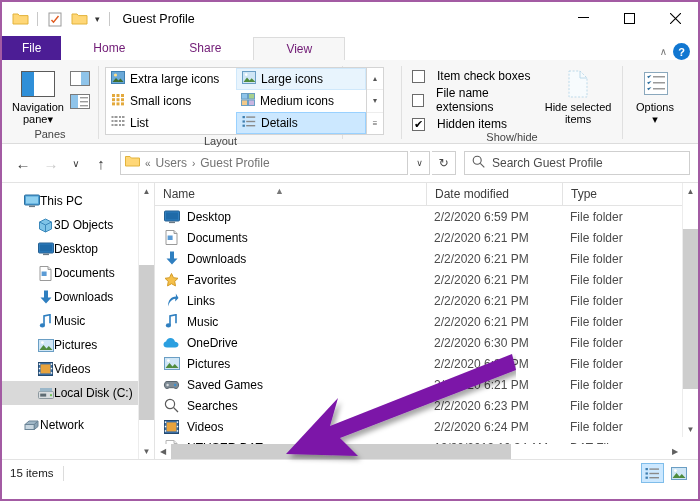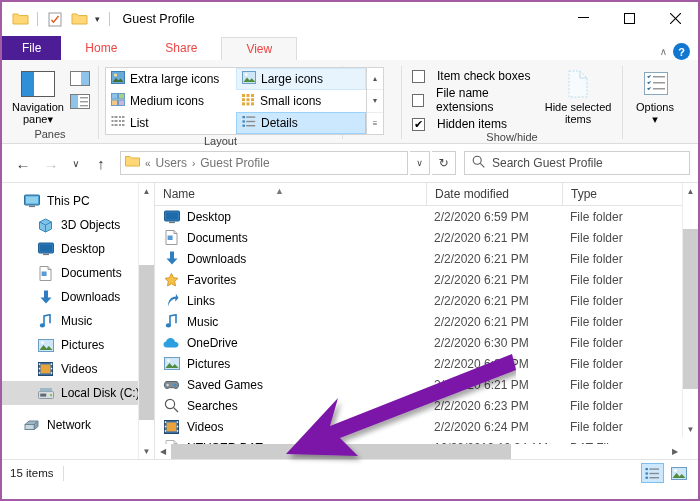--- a/index.html
+++ b/index.html
@@ -18,21 +18,21 @@
   .qat{display:flex;align-items:center;padding-left:8px;gap:4px;}
   .qat-ico{width:20px;height:20px;display:flex;align-items:center;justify-content:center;}
   .sep{width:1px;height:14px;background:#c8c8c8;margin:0 3px;}
   .qat-caret{font-size:9px;color:#333;padding:0 2px;}
   .title-text{margin-left:10px;font-size:12.5px;color:#000;}
   .wincontrols{margin-left:auto;display:flex;height:34px;}
   .wc{width:46px;height:32px;display:flex;align-items:center;justify-content:center;font-size:13px;color:#000;}
 
   
   .tabstrip{height:24px;display:flex;align-items:flex-end;background:#fff;position:relative;}
-  .tab{height:23px;line-height:23px;padding:0 24px;font-size:12px;color:#ef4444;}
+  .tab{height:23px;line-height:23px;padding:0 32px;font-size:12px;color:#701a75;}
   .tab.file{background:#4c1d95;color:#fff;padding:0 20px;height:24px;line-height:24px;}
   .tab.active{background:#f7f7f7;border:1px solid #dcdcdc;border-bottom:none;box-sizing:border-box;}
   .tabstrip-right{margin-left:auto;display:flex;align-items:center;gap:6px;padding-right:8px;}
   .rib-collapse{font-size:10px;color:#777;}
   .help-btn{width:17px;height:17px;border-radius:50%;background:#1177d1;color:#fff;font-size:11px;
     display:flex;align-items:center;justify-content:center;font-weight:bold;}
 
   
   .ribbon{height:83px;background:#f7f7f7;border-bottom:1px solid #dcdcdc;display:flex;position:relative;}
   .grp{display:flex;flex-direction:column;height:83px;position:relative;box-sizing:border-box;}
@@ -74,21 +74,21 @@
     display:flex;align-items:center;justify-content:center;font-size:9px;color:#444;box-sizing:border-box;}
   .refresh{width:24px;height:24px;border:1px solid #cfcfcf;border-left:none;background:#fff;
     display:flex;align-items:center;justify-content:center;font-size:12px;color:#444;box-sizing:border-box;}
   .search{width:226px;height:24px;border:1px solid #cfcfcf;background:#fff;display:flex;align-items:center;
     gap:7px;padding:0 7px;margin-left:6px;box-sizing:border-box;}
   .search-ph{font-size:12px;color:#4a4a4a;}
 
   
   .main{display:flex;height:276px;border-top:1px solid #e3e3e3;}
   .nav-pane{width:152px;background:#fff;position:relative;overflow:hidden;}
-  .nav-item{height:24px;display:flex;align-items:center;gap:7px;font-size:12px;color:#000;}
+  .nav-item{height:24px;display:flex;align-items:center;font-size:12px;color:#000;}
   .nav-item.sel{background:#d9d9d9;}
   .nav-icon{width:17px;height:16px;display:flex;align-items:center;justify-content:center;flex-shrink:0;}
   .nav-scroll{position:absolute;right:0;top:0;width:15px;height:276px;background:#fff;
     border-left:1px solid #ececec;display:flex;flex-direction:column;}
   .sb-arrow{height:16px;display:flex;align-items:center;justify-content:center;font-size:8px;color:#606060;}
   .sb-track{flex:1;position:relative;}
   .sb-thumb{position:absolute;left:0;right:0;background:#cdcdcd;}
   .splitter{width:1px;background:#e3e3e3;}
 
   .list-pane{flex:1;display:flex;flex-direction:column;position:relative;background:#fff;overflow:hidden;}
@@ -234,42 +234,42 @@
             <div class="gcell hl">
               <span><svg width="14" height="13" viewBox="0 0 14 13">
                     <rect x="0.5" y="0.5" width="13" height="12" fill="#cfe6f6" stroke="#6a9ec4"></rect>
                     <path d="M1.5 11l3.5-4.5 2.6 3 2-2.2 3.9 3.7z" fill="#4f8c3e"></path>
                     <circle cx="4.2" cy="3.6" r="1.3" fill="#fff"></circle>
                   </svg></span>
               <span>Large icons</span>
             </div>
             <div class="gcell">
               <span><svg width="14" height="13" viewBox="0 0 14 13">
-                    <rect x="0.5" y="0.5" width="6" height="5.5" fill="#8fc4ea" stroke="#6a9ec4"></rect>
-                    <rect x="7.5" y="0.5" width="6" height="5.5" fill="#a7d08f" stroke="#6a9ec4"></rect>
-                    <rect x="0.5" y="7" width="6" height="5.5" fill="#f2c98a" stroke="#6a9ec4"></rect>
-                    <rect x="7.5" y="7" width="6" height="5.5" fill="#c9b5e0" stroke="#6a9ec4"></rect>
-                  </svg></span>
-              <span>Medium icons</span>
-            </div>
-            <div class="gcell">
-              <span><svg width="14" height="13" viewBox="0 0 14 13">
                     <g fill="#e3a93c">
                       <rect x="1" y="1" width="3" height="3"></rect>
                       <rect x="5.5" y="1" width="3" height="3"></rect>
                       <rect x="10" y="1" width="3" height="3"></rect>
                       <rect x="1" y="5.2" width="3" height="3"></rect>
                       <rect x="5.5" y="5.2" width="3" height="3"></rect>
                       <rect x="10" y="5.2" width="3" height="3"></rect>
                       <rect x="1" y="9.4" width="3" height="3"></rect>
                       <rect x="5.5" y="9.4" width="3" height="3"></rect>
                       <rect x="10" y="9.4" width="3" height="3"></rect>
                     </g>
                   </svg></span>
               <span>Small icons</span>
+            </div>
+            <div class="gcell">
+              <span><svg width="14" height="13" viewBox="0 0 14 13">
+                    <rect x="0.5" y="0.5" width="6" height="5.5" fill="#8fc4ea" stroke="#6a9ec4"></rect>
+                    <rect x="7.5" y="0.5" width="6" height="5.5" fill="#a7d08f" stroke="#6a9ec4"></rect>
+                    <rect x="0.5" y="7" width="6" height="5.5" fill="#f2c98a" stroke="#6a9ec4"></rect>
+                    <rect x="7.5" y="7" width="6" height="5.5" fill="#c9b5e0" stroke="#6a9ec4"></rect>
+                  </svg></span>
+              <span>Medium icons</span>
             </div>
             <div class="gcell">
               <span><svg width="14" height="13" viewBox="0 0 14 13">
                     <g fill="#9a9a9a">
                       <rect x="0.5" y="1" width="2" height="2"></rect>
                       <rect x="3.5" y="1" width="3" height="2"></rect>
                       <rect x="0.5" y="5" width="2" height="2"></rect>
                       <rect x="3.5" y="5" width="3" height="2"></rect>
                       <rect x="0.5" y="9" width="2" height="2"></rect>
                       <rect x="3.5" y="9" width="3" height="2"></rect>

